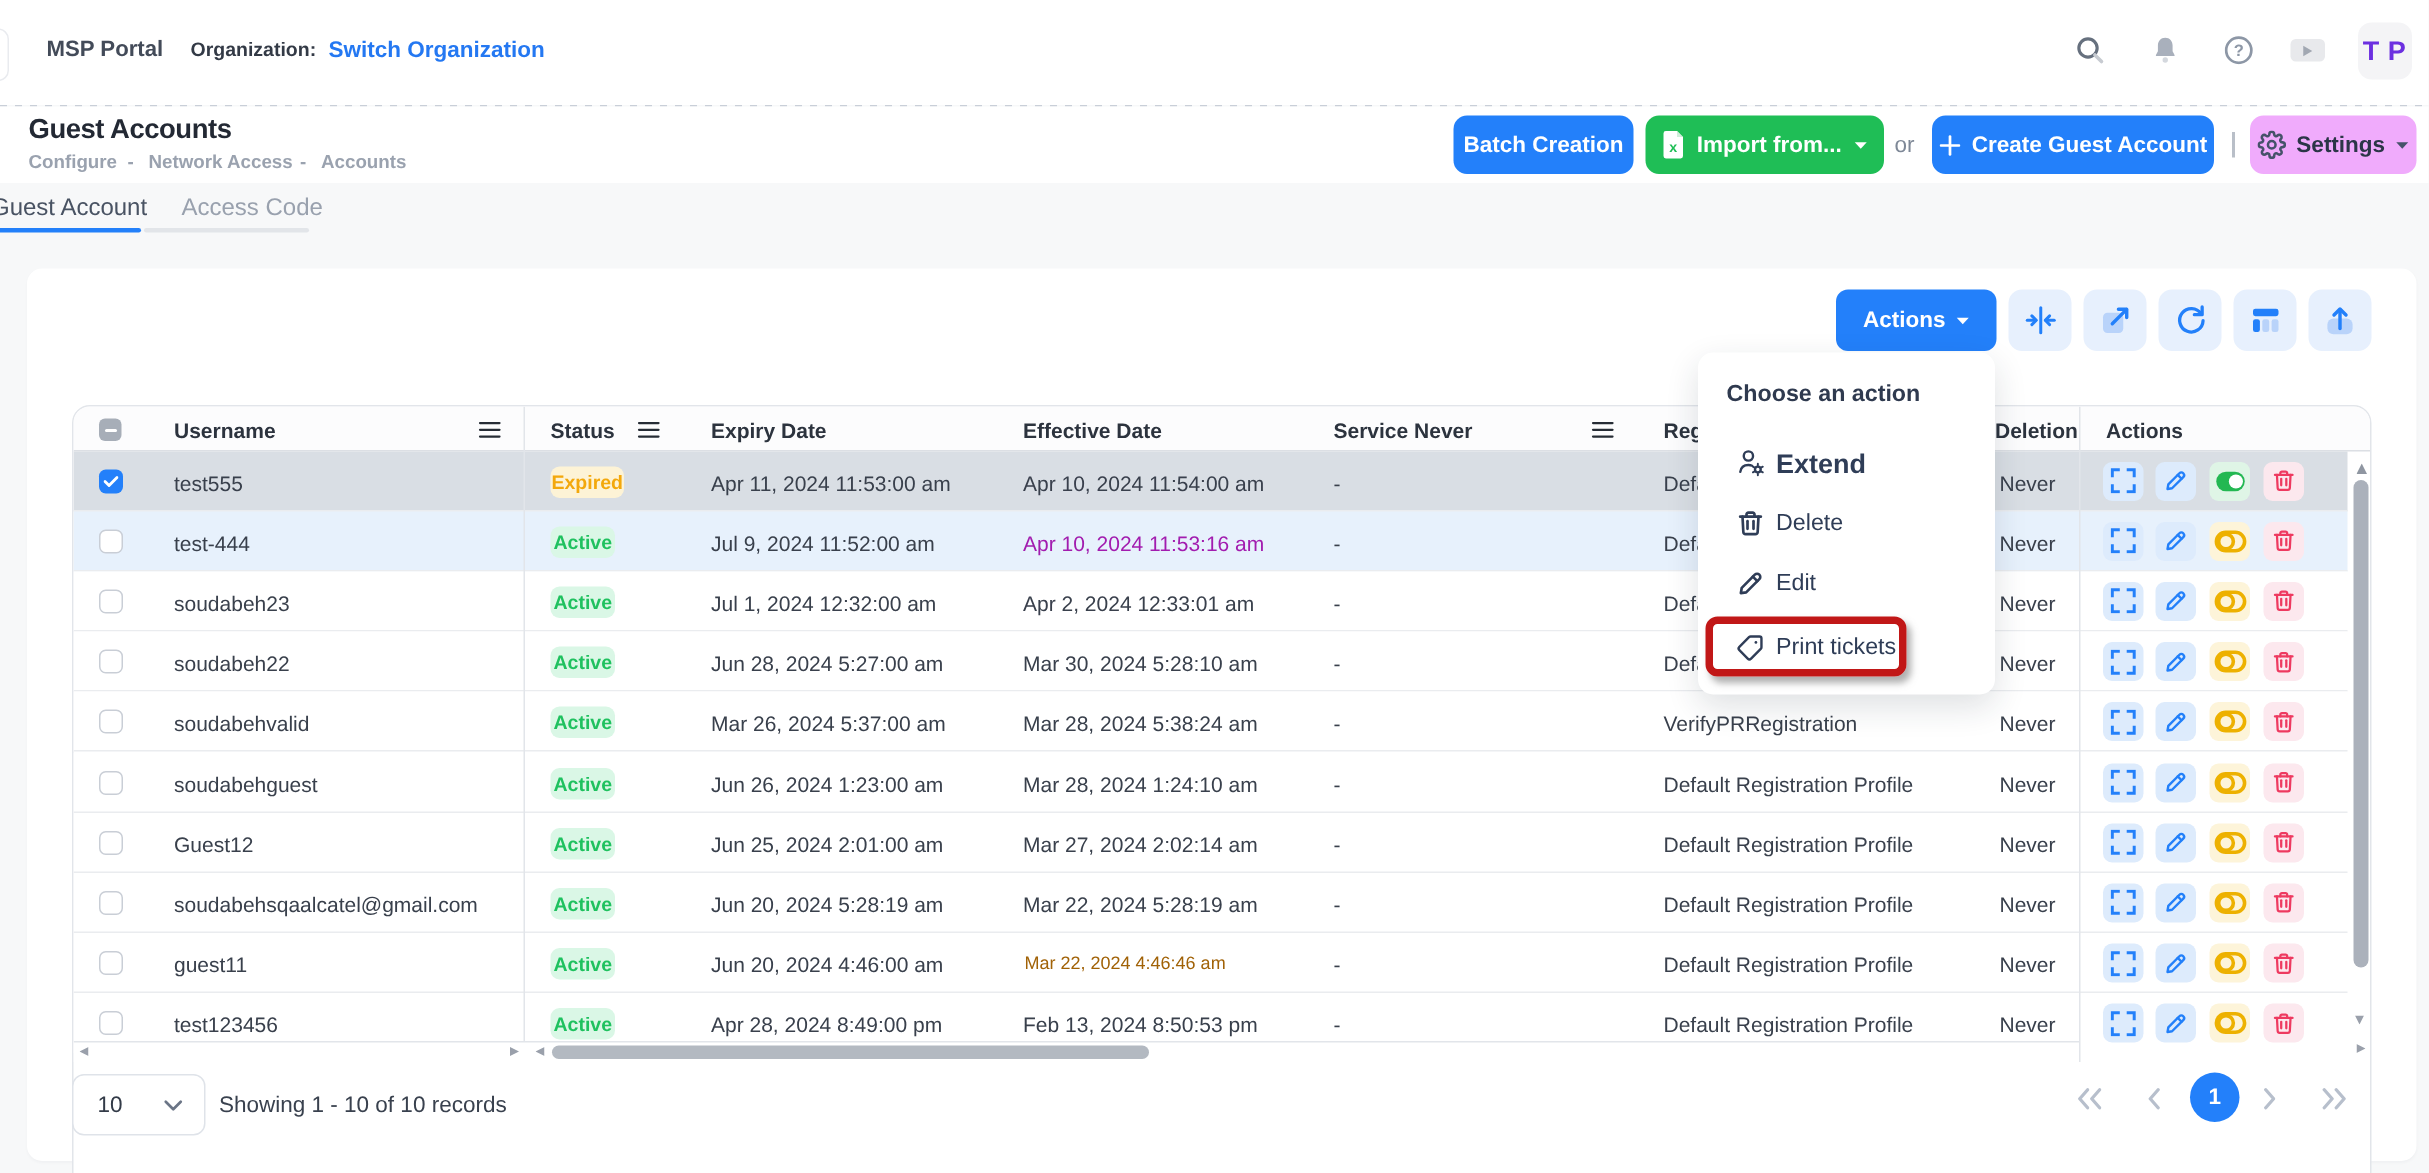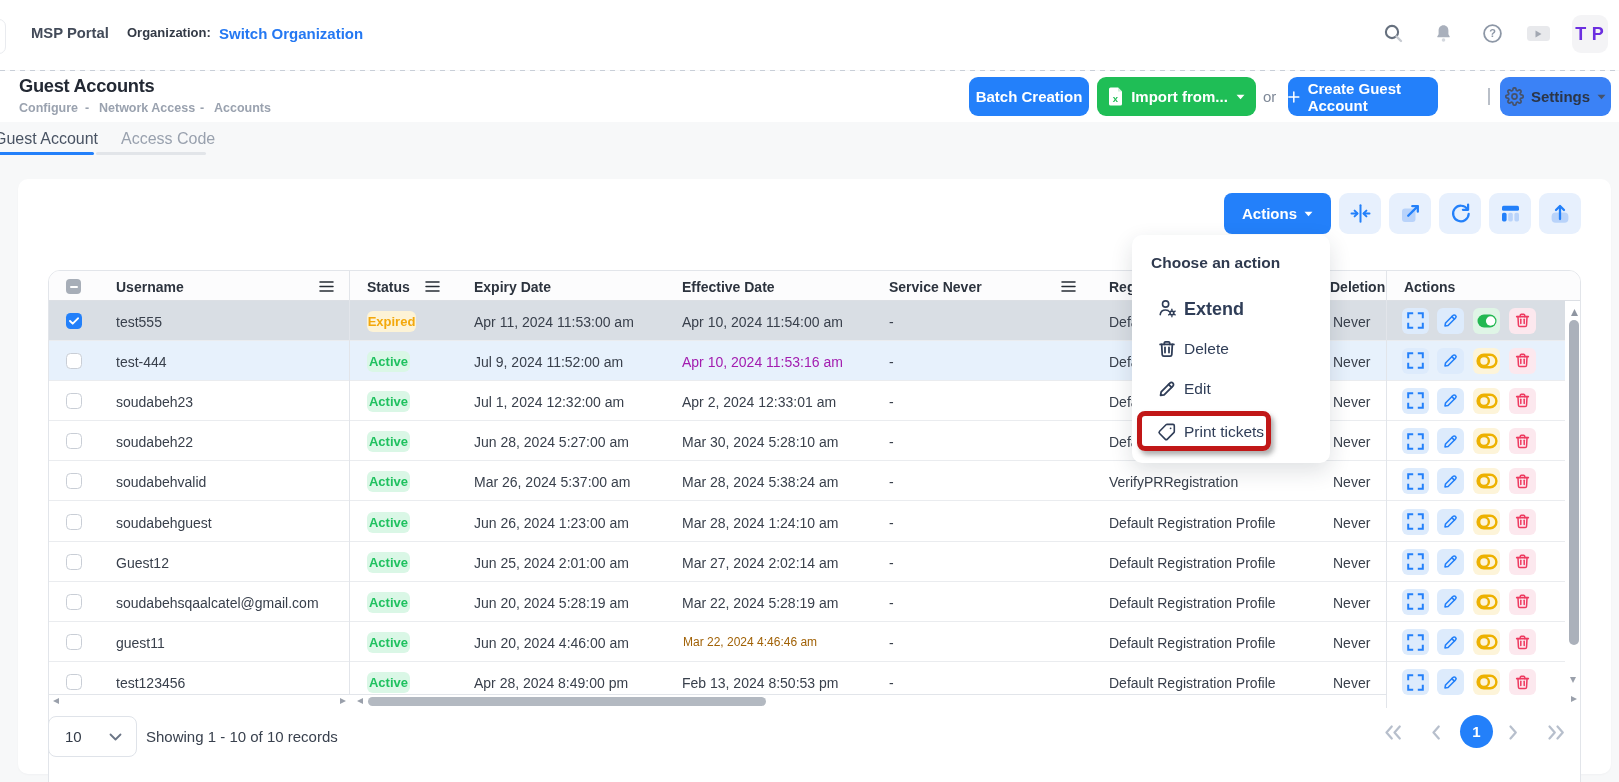--- a/index.html
+++ b/index.html
@@ -57,29 +57,29 @@
           <path d="M1 2 a1.6 1.6 0 0 1 1.6-1.6 H10 L14 4.4 V17 a1.6 1.6 0 0 1-1.6 1.6 H2.6 A1.6 1.6 0 0 1 1 17 Z" fill="#fff"></path>
           <path d="M10 0.4 L14 4.4 H10 Z" fill="#cfeeda"></path>
           <text x="7.5" y="14.6" text-anchor="middle" font-family="Liberation Sans" font-size="9.5" font-weight="bold" fill="#1fbe56">x</text>
         </svg>
     <span>Import from...</span>
         <svg width="9" height="6" viewBox="0 0 9 6">
           <path d="M0.5 0.8 L4.5 5.2 L8.5 0.8 z" fill="#fff"></path>
         </svg>
   </div>
   <div class="abs" style="left:1263px;top:17px;font-size:15px;color:#7e8897">or</div>
-  <div class="abs flex b" style="left:1288px;top:6px;width:150px;height:39px;background:#2380fa;border-radius:9px;color:#fff;font-size:15px;justify-content:center;gap:8px">
+  <div class="abs flex b" style="left:1288px;top:6px;width:188px;height:39px;background:#2380fa;border-radius:9px;color:#fff;font-size:15px;justify-content:center;gap:8px">
     <svg width="14" height="14" viewBox="0 0 14 14" stroke="#fff" stroke-width="1.8" stroke-linecap="round">
           <path d="M7 1 V13"></path>
           <path d="M1 7 H13"></path>
         </svg>
     <span>Create Guest Account</span>
   </div>
   <div class="abs" style="left:1488px;top:17px;width:2px;height:17px;background:#b9bfc8"></div>
-  <div class="abs flex" style="left:1500px;top:6px;width:111px;height:39px;background:#3b82f6;border-radius:9px;justify-content:center;gap:7px">
+  <div class="abs flex" style="left:1500px;top:6px;width:111px;height:39px;background:#f0abfc;border-radius:9px;justify-content:center;gap:7px">
     <svg width="19" height="19" viewBox="0 0 24 24" fill="none" stroke="#46526a" stroke-width="2.15" stroke-linecap="round" stroke-linejoin="round">
           <circle cx="12" cy="12" r="3.2"></circle>
           <path d="M19.4 15a1.65 1.65 0 0 0 .33 1.82l.06.06a2 2 0 0 1 0 2.83 2 2 0 0 1-2.83 0l-.06-.06a1.65 1.65 0 0 0-1.82-.33 1.65 1.65 0 0 0-1 1.51V21a2 2 0 0 1-2 2 2 2 0 0 1-2-2v-.09A1.65 1.65 0 0 0 9 19.4a1.65 1.65 0 0 0-1.82.33l-.06.06a2 2 0 0 1-2.83 0 2 2 0 0 1 0-2.83l.06-.06a1.65 1.65 0 0 0 .33-1.82 1.65 1.65 0 0 0-1.51-1H3a2 2 0 0 1-2-2 2 2 0 0 1 2-2h.09A1.65 1.65 0 0 0 4.6 9a1.65 1.65 0 0 0-.33-1.82l-.06-.06a2 2 0 0 1 0-2.83 2 2 0 0 1 2.83 0l.06.06a1.65 1.65 0 0 0 1.82.33H9a1.65 1.65 0 0 0 1-1.51V3a2 2 0 0 1 2-2 2 2 0 0 1 2 2v.09a1.65 1.65 0 0 0 1 1.51 1.65 1.65 0 0 0 1.82-.33l.06-.06a2 2 0 0 1 2.83 0 2 2 0 0 1 0 2.83l-.06.06a1.65 1.65 0 0 0-.33 1.82V9a1.65 1.65 0 0 0 1.51 1H21a2 2 0 0 1 2 2 2 2 0 0 1-2 2h-.09a1.65 1.65 0 0 0-1.51 1z"></path>
         </svg>
         <span class="b" style="font-size:15px;color:#2b3547">Settings</span>
         <svg width="9" height="6" viewBox="0 0 9 6">
           <path d="M0.5 0.8 L4.5 5.2 L8.5 0.8 z" fill="#46526a"></path>
         </svg>
   </div>
 </div>

